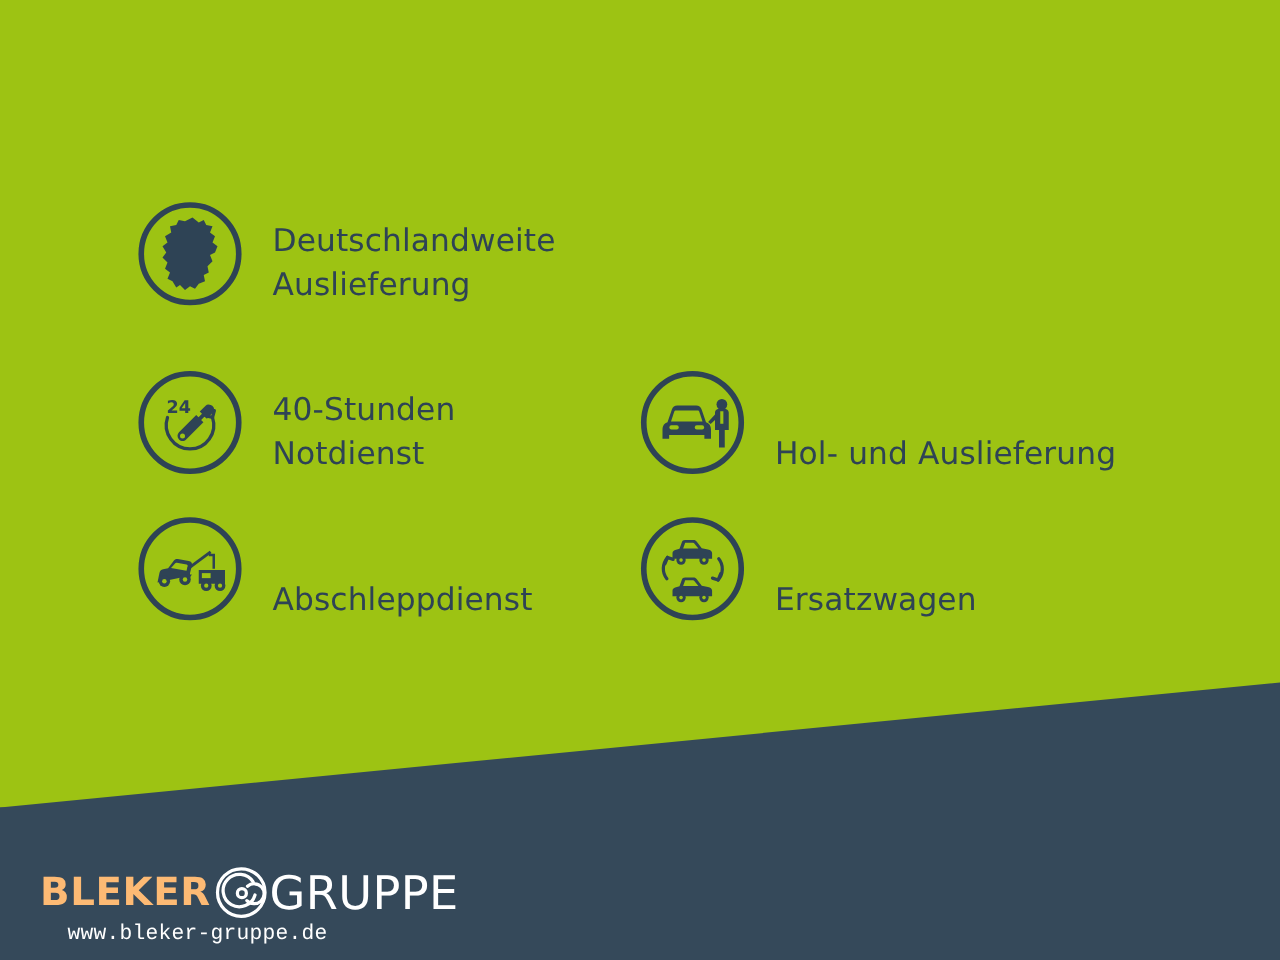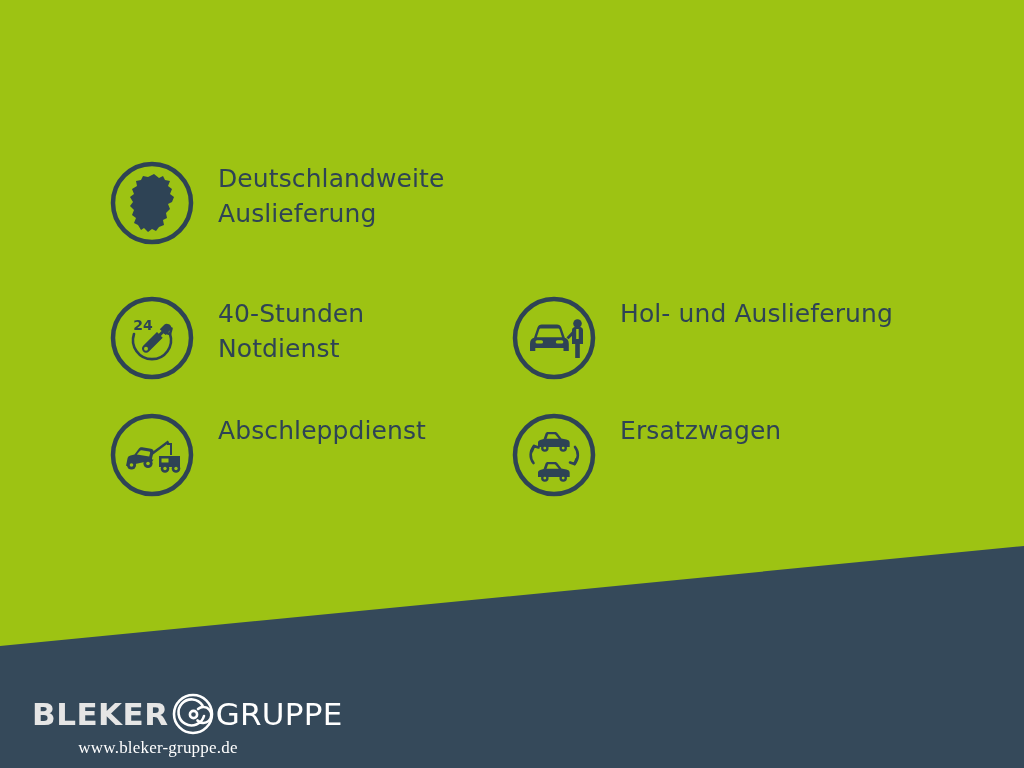--- a/index.html
+++ b/index.html
@@ -53,21 +53,21 @@
     position: absolute;
     left: 0;
     top: 0;
     width: 1024px;
     height: 768px;
     pointer-events: none;
   }
   .benefit {
     position: absolute;
     display: flex;
-    align-items: flex-start;
+    align-items: flex-end;
     pointer-events: auto;
   }
   .benefit .icon-wrap {
     width: 84px;
     height: 84px;
     flex: 0 0 84px;
     position: relative;
   }
   .benefit .icon-wrap svg {
     display: block;
@@ -100,44 +100,44 @@
   }
   #logo-row {
     display: flex;
     align-items: center;
     height: 40px;
   }
   #logo-bleker {
     font-family: "DejaVu Sans", sans-serif;
     font-size: 31px;
     font-weight: bold;
-    color: #e5e5e5;
+    color: #fdba74;
     letter-spacing: 0.5px;
     line-height: 1;
   }
   #logo-mark {
     width: 44px;
     height: 44px;
     margin: 0 1px 0 2px;
     flex: 0 0 44px;
   }
   #logo-mark svg { display: block; }
   #logo-gruppe {
     font-family: "DejaVu Sans", sans-serif;
-    font-size: 31px;
+    font-size: 37px;
     font-weight: normal;
     color: #ffffff;
     letter-spacing: 0.3px;
     line-height: 1;
   }
   #logo-url {
     margin-top: 4px;
     text-align: center;
     width: 252px;
-    font-family: Liberation Serif, serif;
+    font-family: Liberation Mono, monospace;
     font-size: 17px;
     color: #ffffff;
     letter-spacing: 0.2px;
   }
 </style>
 </head>
 <body>
 
 <div id="slide">
 

